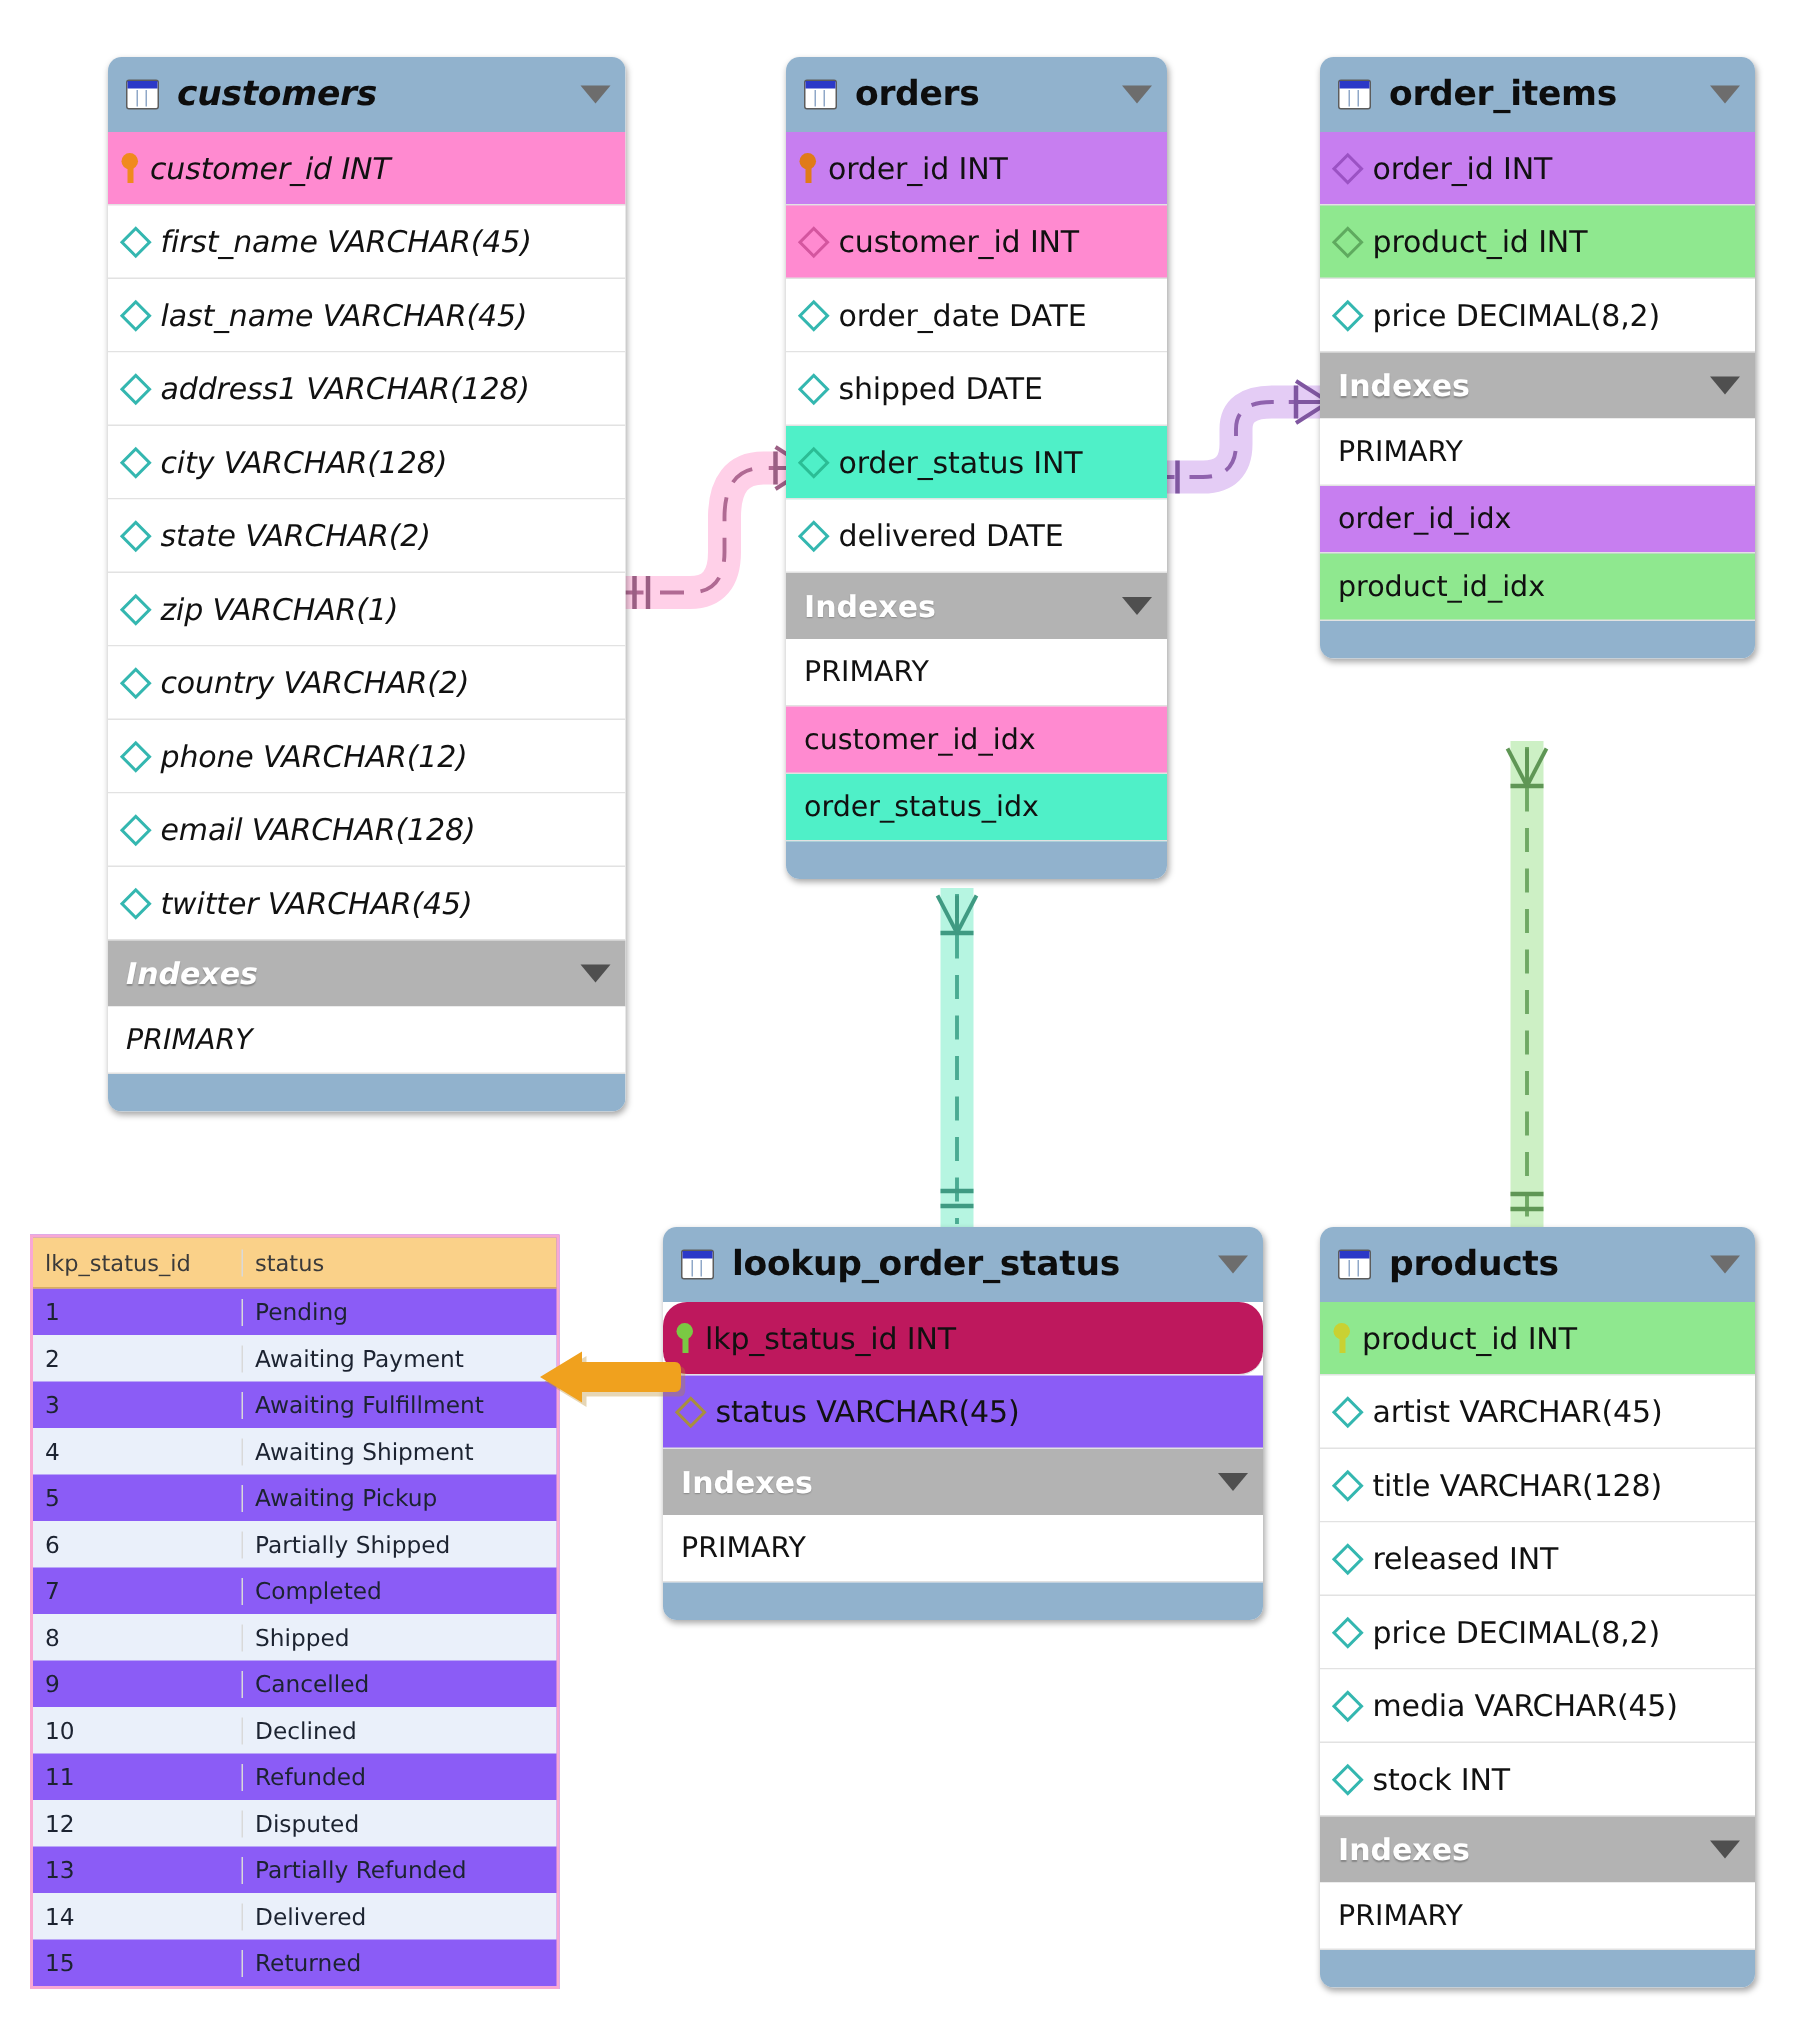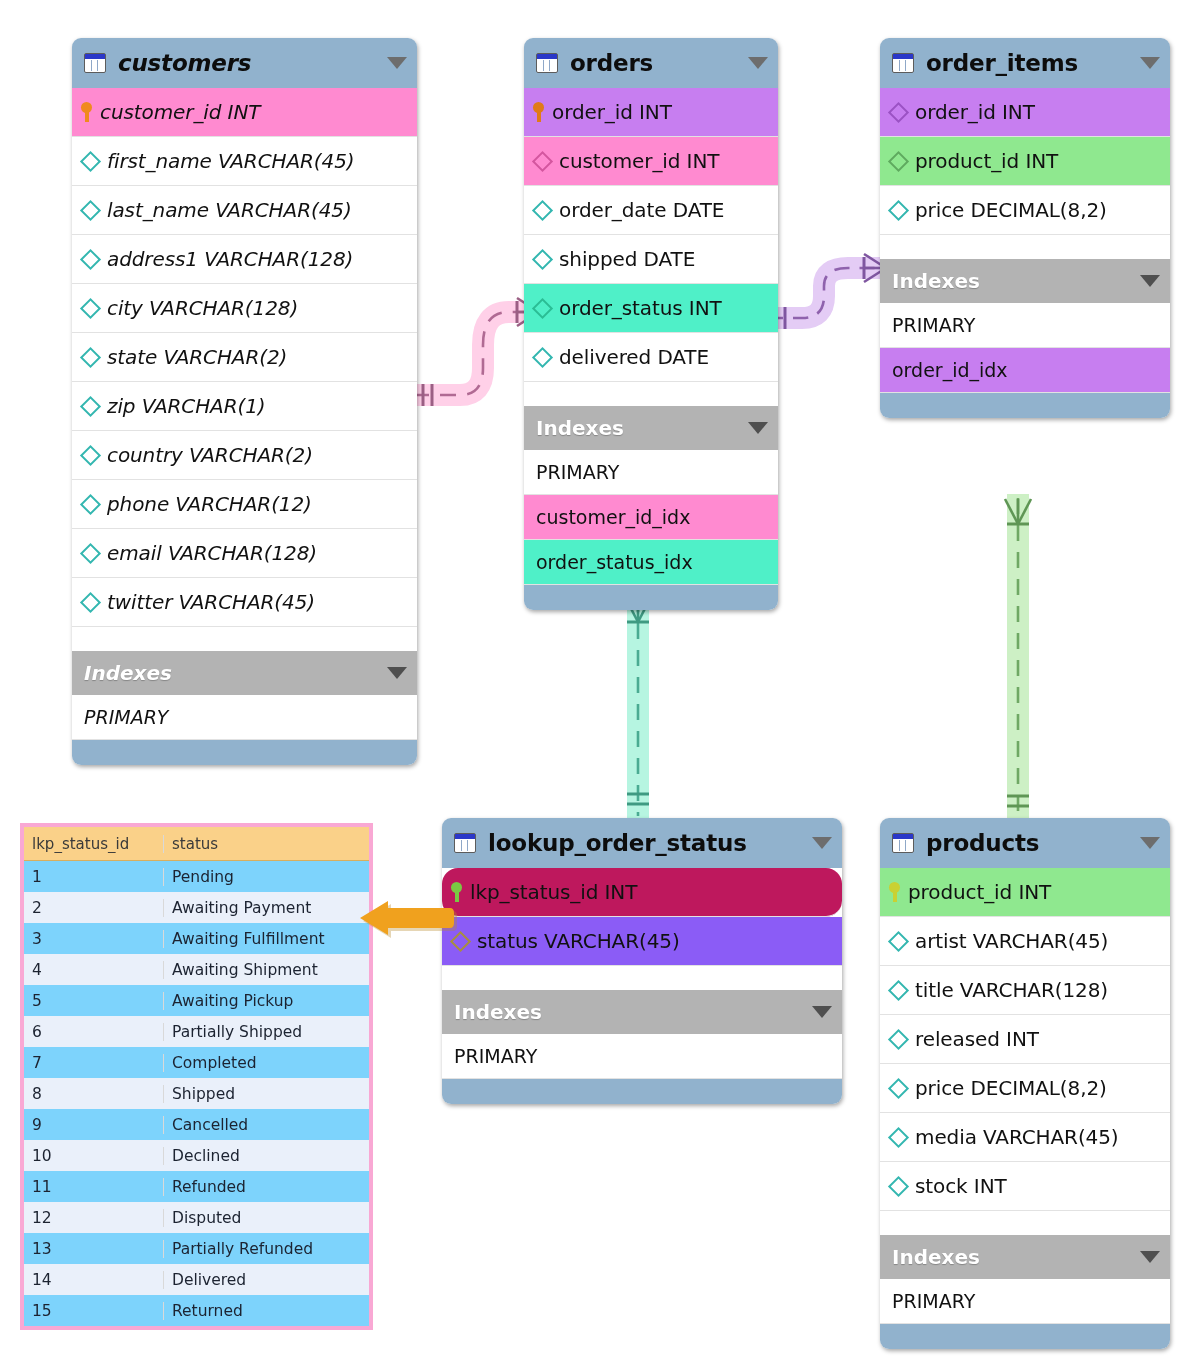--- a/index.html
+++ b/index.html
@@ -132,21 +132,20 @@
     margin-right: 3px;
   }
 
   .idx-header {
     background: #b3b3b3;
     height: 44px;
     display: flex;
     align-items: center;
     padding: 0 10px 0 12px;
     box-sizing: border-box;
-    margin-top: 24px;
   }
   .idx-header .idx-title {
     color: #ffffff;
     font-weight: bold;
     font-size: 20px;
     text-shadow: 0 1px 1px rgba(0,0,0,0.25);
   }
   .idx-header .caret { border-top-color: #4f4f4f; }
   .idx-row {
     height: 45px;
@@ -160,22 +159,22 @@
     border-bottom: 1px solid #e2e2e2;
   }
   .tbl-footer {
     height: 25px;
     background: #91b2cd;
   }
 
   
   .data-grid {
     position: absolute;
-    border: 4px solid #f9a8d4;
-    background: #7dd3fc;
+    border: 2px solid #f9a8d4;
+    background: #8b5cf6;
     z-index: 6;
     box-sizing: border-box;
   }
   .dg-row {
     display: flex;
     height: 31px;
     align-items: center;
     box-sizing: border-box;
   }
   .dg-head {
@@ -378,20 +377,23 @@
   <div class="idx-header">
     <span class="idx-title">Indexes</span>
     <span class="caret"></span>
   </div>
   <div class="idx-row">
     <span>PRIMARY</span>
   </div>
   <div class="idx-row" style="background:#c77ef0;">
     <span>order_id_idx</span>
   </div>
+  <div class="idx-row" style="background:#8fe88f;">
+    <span>product_id_idx</span>
+  </div>
   <div class="tbl-footer"></div>
 </div>
 
 <div class="er-table" style="left:442px; top:818px; width:400px;">
   <div class="tbl-header">
     <span class="tbl-icon"></span>
     <span class="tbl-title">lookup_order_status</span>
     <span class="caret"></span>
   </div>
   <div class="col-row" style="background:#be185d;border-radius:16px;">

